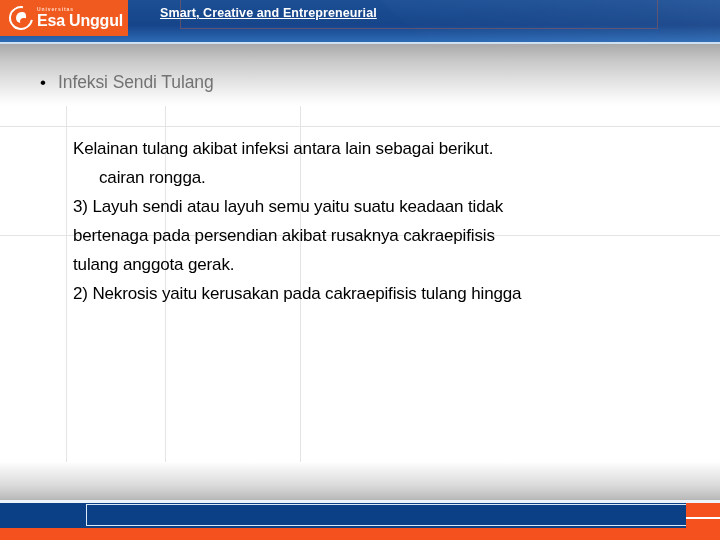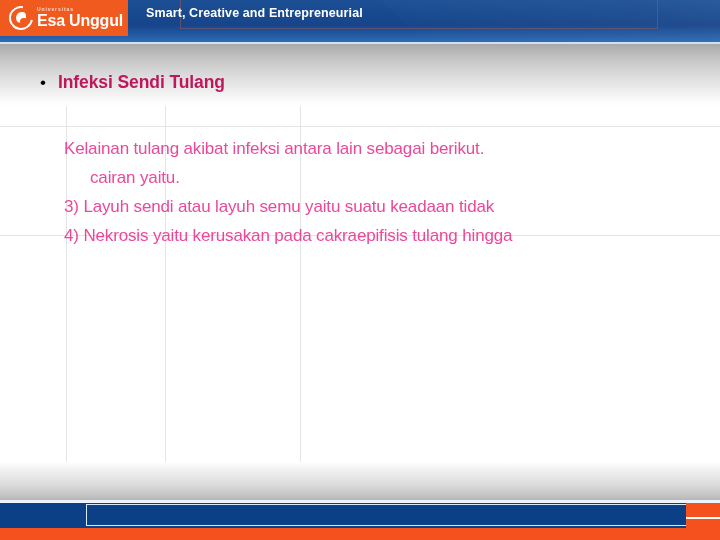--- a/index.html
+++ b/index.html
@@ -122,26 +122,27 @@
   .logo-main {
     display: block;
     color: #ffffff;
     font-size: 16px;
     font-weight: bold;
     letter-spacing: -0.2px;
   }
 
   .tagline {
     position: absolute;
-    left: 146px; top: 6px;
+    left: 160px; top: 6px;
     color: #ffffff;
     font-size: 12.5px;
     font-weight: bold;
     letter-spacing: 0.1px;
     white-space: nowrap;
+    text-decoration: underline;
   }
 
   
   .gray-band {
     position: absolute;
     left: 0; top: 44px;
     width: 720px; height: 62px;
     background: linear-gradient(180deg, #a9a9a9 0%, #c9c9c9 28%, #e4e4e4 62%, #f8f8f8 88%, #ffffff 100%);
   }
 
@@ -153,38 +154,39 @@
     display: flex;
     align-items: baseline;
   }
   .title-bullet {
     width: 18px;
     color: #000000;
     font-size: 17px;
     line-height: 1;
   }
   .title-text {
-    color: #be185d;
+    color: #737373;
     font-size: 17.5px;
-    font-weight: bold;
+    font-weight: normal;
     letter-spacing: -0.1px;
   }
 
   
   .body-box {
     position: absolute;
     left: 64px; top: 134px;
     width: 610px;
   }
   .body-line {
-    color: #ec4899;
+    color: #000000;
     font-size: 17px;
     line-height: 29px;
     white-space: pre;
     letter-spacing: -0.15px;
+    margin-left: 9px;
   }
   .body-line.indent {
     padding-left: 26px;
   }
 
   
   .footer-gray {
     position: absolute;
     left: 0; top: 462px;
     width: 720px; height: 41px;
@@ -263,23 +265,25 @@
 
   <div class="tagline">Smart, Creative and Entrepreneurial</div>
 
   <div class="title-row">
     <span class="title-bullet">•</span>
     <span class="title-text">Infeksi Sendi Tulang</span>
   </div>
 
   <div class="body-box">
       <div class="body-line">Kelainan tulang akibat infeksi antara lain sebagai berikut.</div>
-      <div class="body-line indent">cairan yaitu.</div>
+      <div class="body-line indent">cairan rongga.</div>
       <div class="body-line">3) Layuh sendi atau layuh semu yaitu suatu keadaan tidak</div>
-      <div class="body-line">4) Nekrosis yaitu kerusakan pada cakraepifisis tulang hingga</div>
+      <div class="body-line">bertenaga pada persendian akibat rusaknya cakraepifisis</div>
+      <div class="body-line">tulang anggota gerak.</div>
+      <div class="body-line">2) Nekrosis yaitu kerusakan pada cakraepifisis tulang hingga</div>
     </div>
 
   <div class="footer-gray"></div>
   <div class="footer-white-gap"></div>
   <div class="footer-blue"></div>
   <div class="footer-blue-inner"></div>
   <div class="footer-orange-right"></div>
   <div class="footer-orange-seam"></div>
   <div class="footer-orange-bottom"></div>
 

